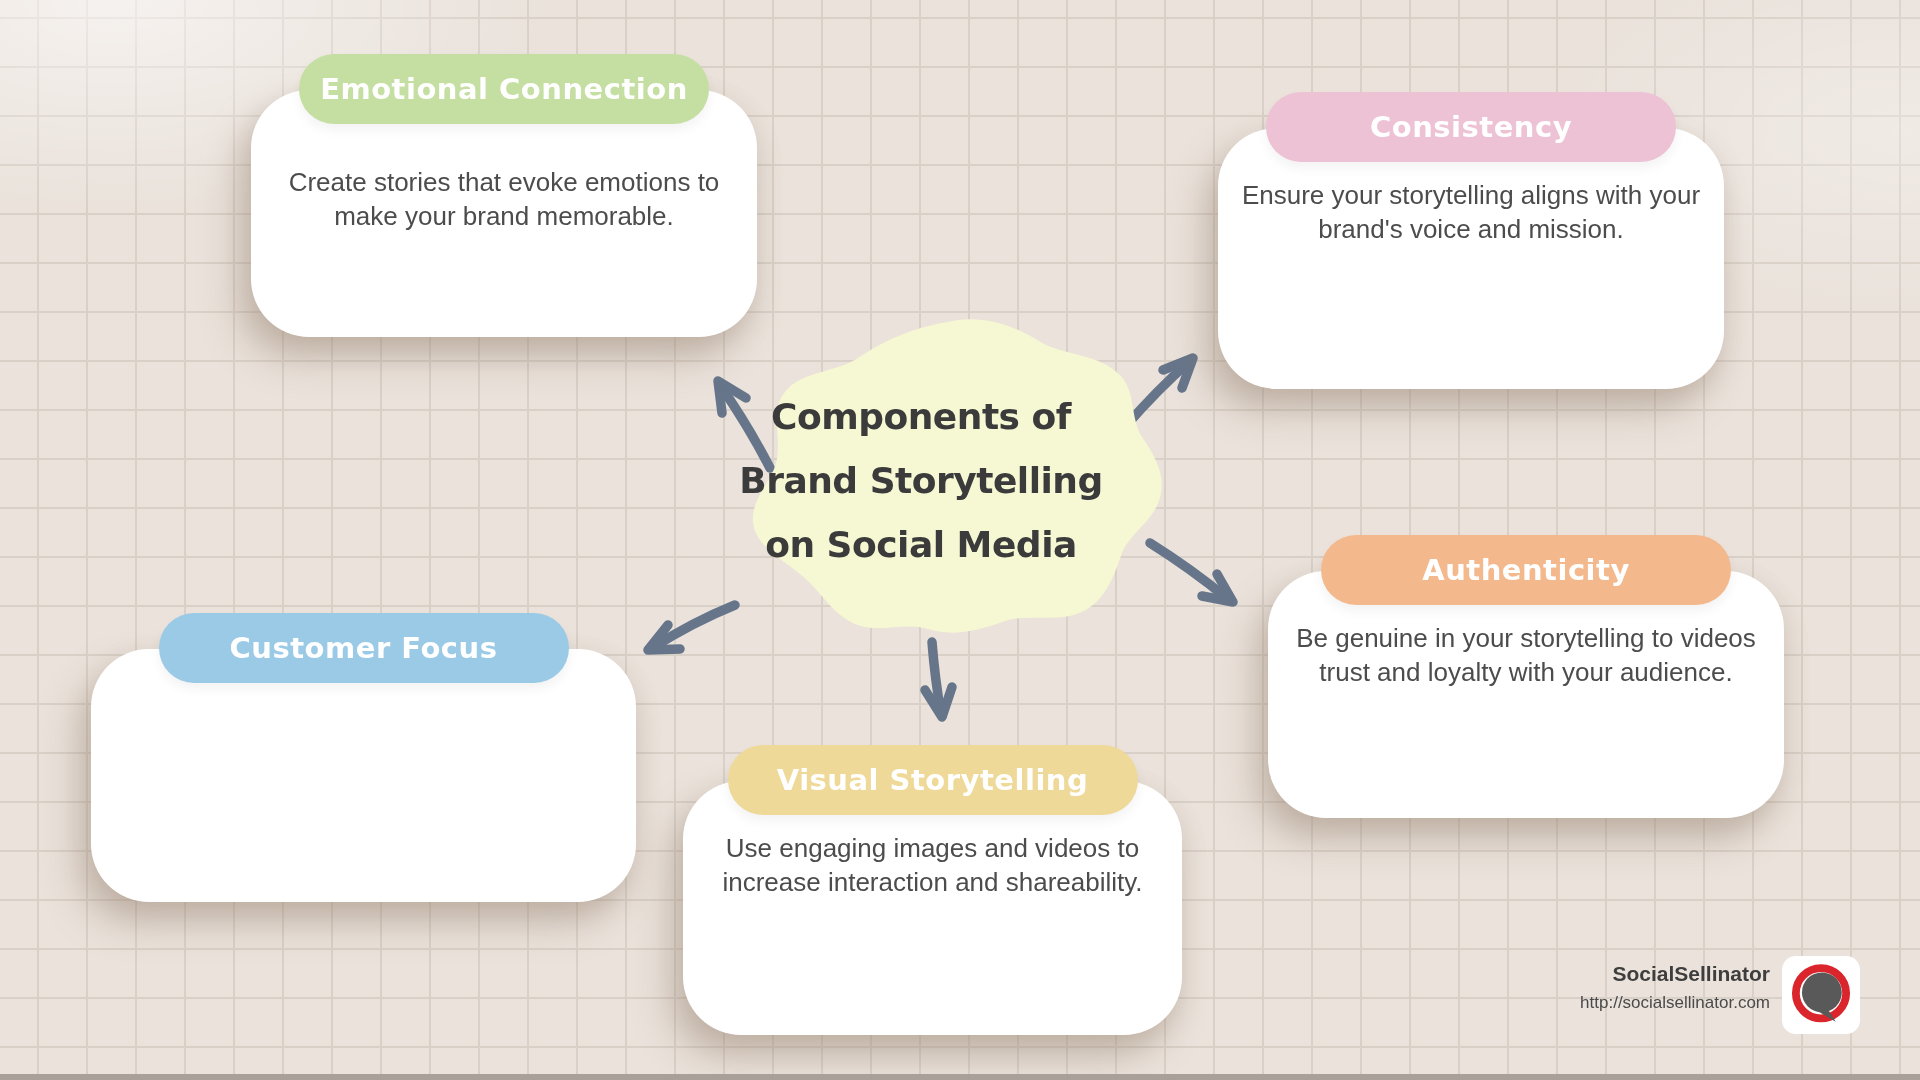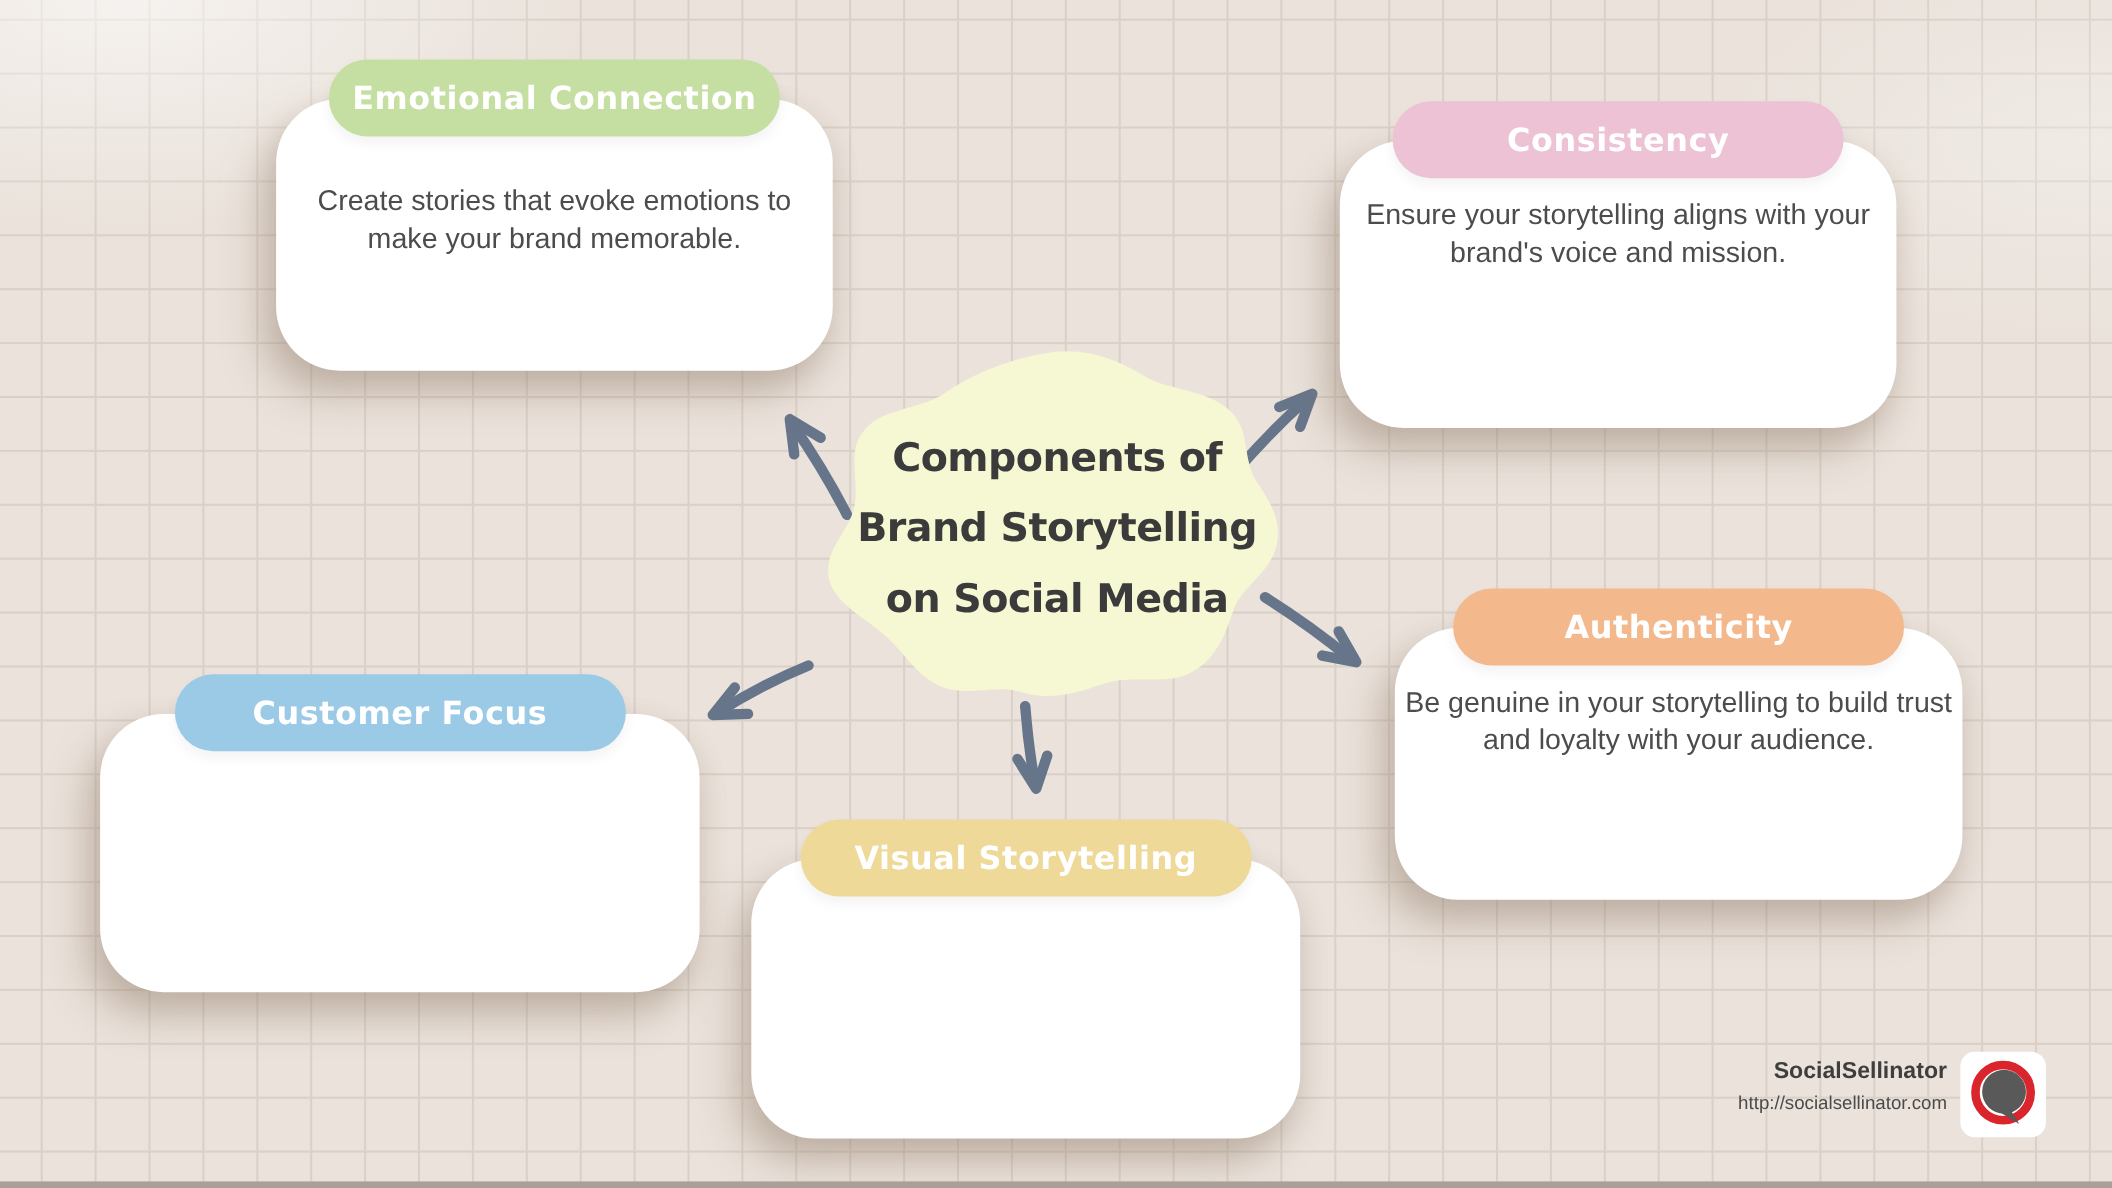--- a/index.html
+++ b/index.html
@@ -47,21 +47,21 @@
   #card-consistency{left:1218px;top:128px;width:506px;height:261px;}
   #card-consistency p{max-width:500px;}
   #card-customer-focus{left:76px;top:649px;width:545px;height:253px;margin-left:15px;}
   #card-customer-focus p{max-width:470px;}
   #card-visual-storytelling{left:683px;top:781px;width:499px;height:254px;}
   #card-visual-storytelling p{max-width:465px;}
   #card-authenticity{left:1268px;top:571px;width:516px;height:247px;}
   #card-authenticity p{max-width:500px;}
   .blob-wrap{position:absolute;left:745px;top:312px;width:420px;height:340px;}
   .center-title{
-    position:absolute;left:766px;top:385px;width:390px;
+    position:absolute;left:726px;top:385px;width:390px;
     text-align:center;font-weight:bold;font-size:36px;line-height:64px;
     color:#3b3b3b;letter-spacing:-0.5px;
     font-family:"DejaVu Sans","Liberation Sans",sans-serif;
   }
   .arrows{position:absolute;left:0;top:0;pointer-events:none;}
   .arrow{fill:none;stroke-width:9.5px;stroke-linecap:round;stroke-linejoin:round;}
   .footer{
     position:absolute;right:150px;top:962px;text-align:right;
   }
   .footer .brand{font-weight:bold;font-size:21px;color:#3e3e3e;}
@@ -134,28 +134,31 @@
   <section class="card" id="card-customer-focus">
     <div class="pill" style="background-color: rgb(155, 202, 231);">
       <span>Customer Focus</span>
     </div>
   </section>
 
   <section class="card" id="card-visual-storytelling">
     <div class="pill" style="background-color: rgb(239, 217, 153);">
       <span>Visual Storytelling</span>
     </div>
+    <div class="card-body">
+      <p>Use engaging images and videos to increase interaction and shareability.</p>
+    </div>
   </section>
 
   <section class="card" id="card-authenticity">
     <div class="pill" style="background-color: rgb(243, 185, 141);">
       <span>Authenticity</span>
     </div>
     <div class="card-body">
-      <p>Be genuine in your storytelling to build trust and loyalty with your audience.</p>
+      <p>Be genuine in your storytelling to videos trust and loyalty with your audience.</p>
     </div>
   </section>
 
   <div class="footer">
     <div class="brand">SocialSellinator</div>
     <div class="url">http://socialsellinator.com</div>
   </div>
 
   <div class="logo-box">
     <svg width="78" height="78" viewBox="0 0 90 90">

